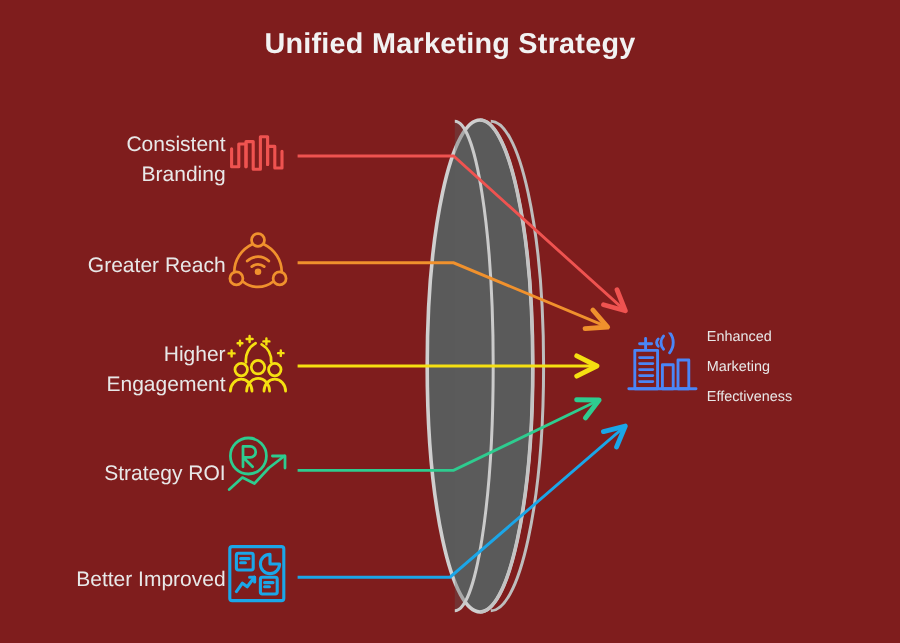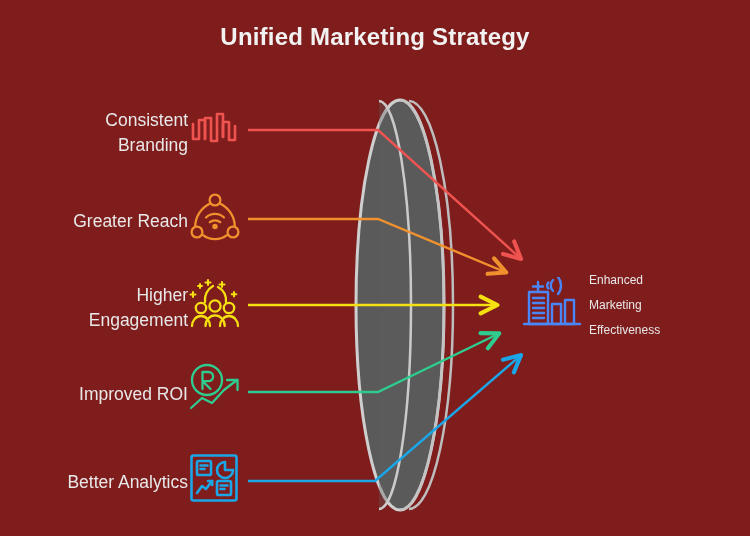--- a/index.html
+++ b/index.html
@@ -88,22 +88,22 @@
     <path d="M 248 305 L 496 305" fill="none" stroke="#f5e011" stroke-width="2.4" marker-end="url(#ah-yellow)"></path>
     <path d="M 248 392 L 378 392 L 498 334" fill="none" stroke="#2ecc8f" stroke-width="2.4" marker-end="url(#ah-green)"></path>
     <path d="M 248 481 L 375 481 L 520 356" fill="none" stroke="#1ba6e8" stroke-width="2.4" marker-end="url(#ah-blue)"></path>
   </svg>
 
   <div class="node-label left-label" style="top:108px;">Consistent
 Branding</div>
   <div class="node-label left-label" style="top:209px;">Greater Reach</div>
   <div class="node-label left-label" style="top:283px;">Higher
 Engagement</div>
-  <div class="node-label left-label" style="top:382px;">Improved ROI</div>
-  <div class="node-label left-label" style="top:470px;">Better Analytics</div>
+  <div class="node-label left-label" style="top:382px;">Strategy ROI</div>
+  <div class="node-label left-label" style="top:470px;">Better Improved</div>
 
   <div id="right-label">Enhanced
 Marketing
 Effectiveness</div>
 
   <div class="icon-box" style="left:190px; top:110px;">
     <svg width="50" height="36" viewBox="0 0 50 36">
       <g fill="none" stroke="#ef5350" stroke-width="2.6" stroke-linejoin="round" stroke-linecap="round">
         <path d="M3 14 L3 29 L9 29 L9 10 L15 10 L15 29"></path>
         <path d="M15 29 L15 8 L21 8 L21 31 L27 31 L27 4 L33 4 L33 27"></path>

